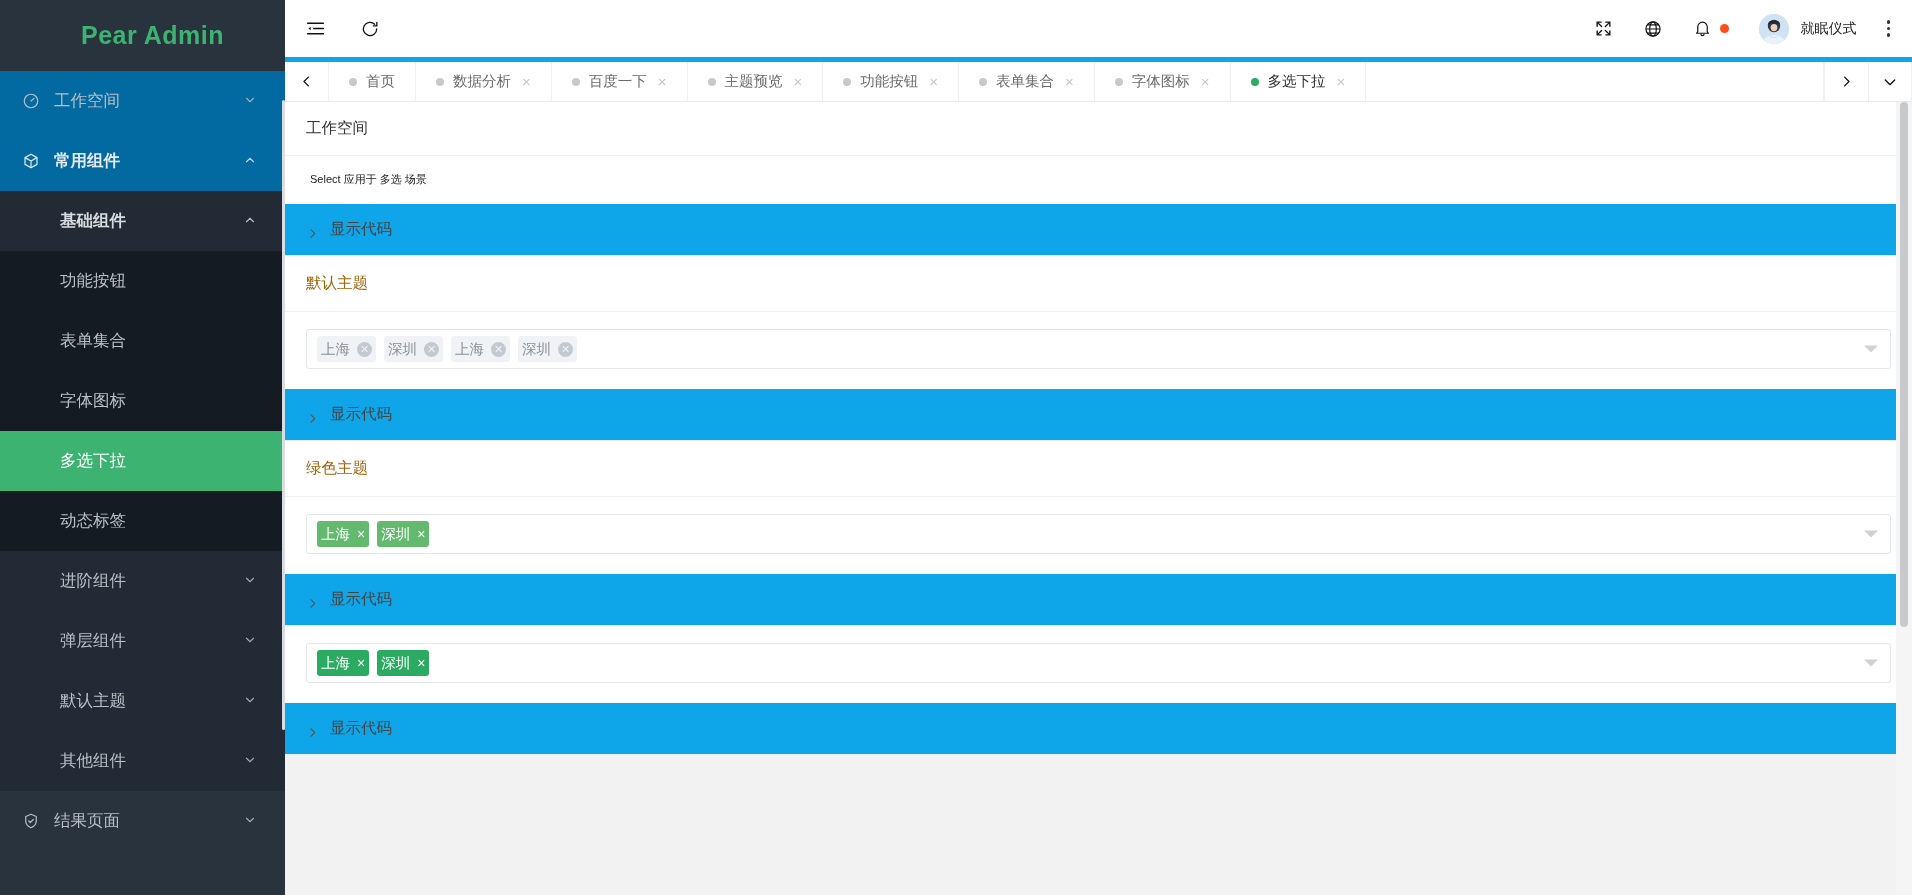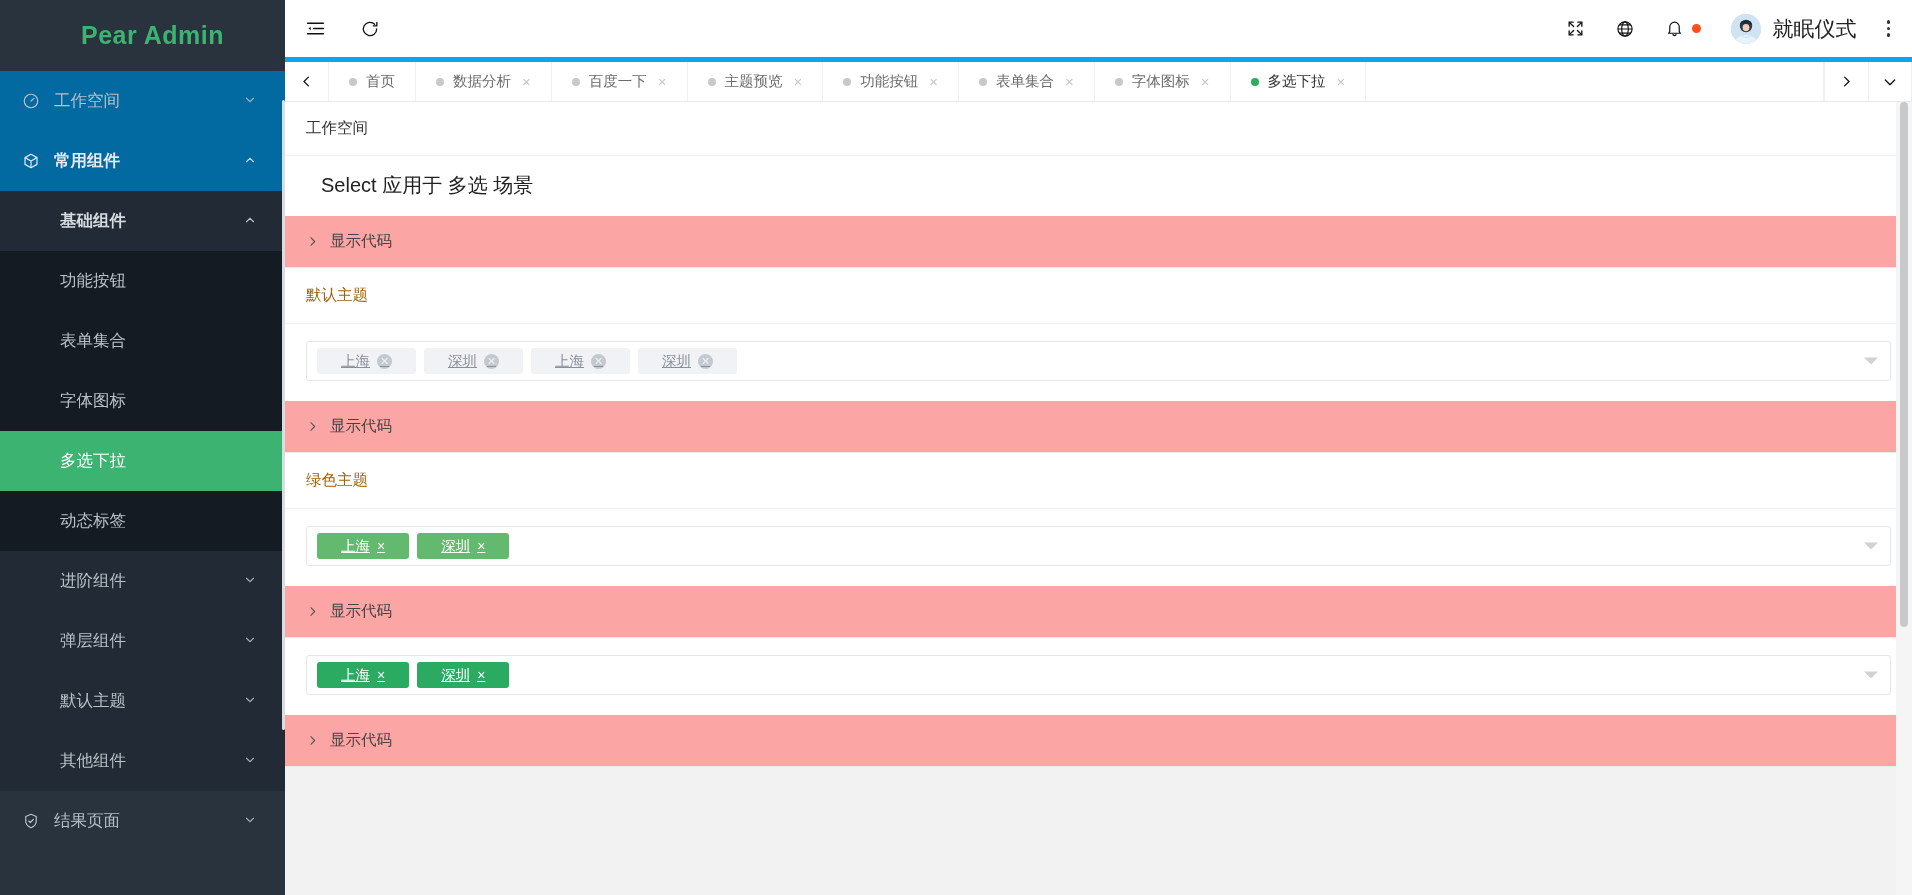--- a/index.html
+++ b/index.html
@@ -78,21 +78,21 @@
   .bell-dot {
     width: 9px; height: 9px; border-radius: 50%;
     background: #ff4d1c; margin-left: 8px;
   }
   .avatar {
     width: 30px; height: 30px; border-radius: 50%;
     overflow: hidden; background: #cfe3f2;
     display: flex; align-items: flex-end; justify-content: center;
   }
   .user-wrap { display: flex; align-items: center; gap: 12px; cursor: pointer; }
-  .user-name { font-size: 21px; color: #222; }
+  .user-name { font-size: 14px; color: #222; }
   .kebab { display:flex; flex-direction: column; gap: 3px; align-items:center; cursor:pointer;}
   .kebab i { width: 3.5px; height: 3.5px; background:#333; border-radius:50%; display:block;}
 
   
   .tabbar {
     height: 45px; flex: 0 0 45px;
     background: #ffffff;
     border-top: 5px solid #0ea5e9;
     border-bottom: 1px solid #e9e9e9;
     display: flex; align-items: stretch;
@@ -127,26 +127,26 @@
     position: relative;
   }
   .content-inner { padding: 0; }
 
   .card { background: #ffffff; margin: 0; }
   .card-hd {
     padding: 16px 21px;
     font-size: 15.5px; color: #333;
     border-bottom: 1px solid #f1f1f1;
   }
-  .card-bd { padding: 16px 21px 17px 36px; font-size: 20px; color: #222; }
+  .card-bd { padding: 16px 21px 17px 25px; font-size: 11px; color: #222; }
 
   .codebar {
-    background: #fca5a5;
+    background: #0ea5e9;
     padding: 15px 21px;
-    display: flex; align-items: center; gap: 11px;
+    display: flex; align-items: flex-end; gap: 11px;
     font-size: 15.5px; color: #444;
     cursor: pointer;
     border-bottom: 1px solid #ebebeb;
   }
   .codebar .chev { color: #555; display:flex; }
 
   .section { background: #fff; }
   .section-title {
     padding: 17px 21px;
     font-size: 15.5px; color: #a16207;
@@ -167,25 +167,24 @@
   .select-arrow {
     position: absolute; right: 12px; top: 50%; transform: translateY(-50%);
     width: 0; height: 0;
     border-left: 7px solid transparent;
     border-right: 7px solid transparent;
     border-top: 7px solid #d2d2d2;
   }
 
   .tag {
     display: inline-flex; align-items: center; gap: 7px;
-    height: 26px; padding: 0 24px;
+    height: 26px; padding: 0 4px;
     border-radius: 3px;
     font-size: 14.5px;
     white-space: nowrap;
-    text-decoration: underline;
   }
   .tag.plain { background: #f0f2f5; color: #8a9099; }
   .tag.plain .x-circle {
     width: 15px; height: 15px; border-radius: 50%;
     background: #c4c9d0; color: #f0f2f5;
     display: flex; align-items: center; justify-content: center;
     font-size: 11px; line-height: 1; font-weight: bold;
   }
   .tag.green-soft { background: #63b96e; color: #fff; }
   .tag.green-soft .x { color: #fff; font-size: 14px; line-height:1; font-weight: 300;}

